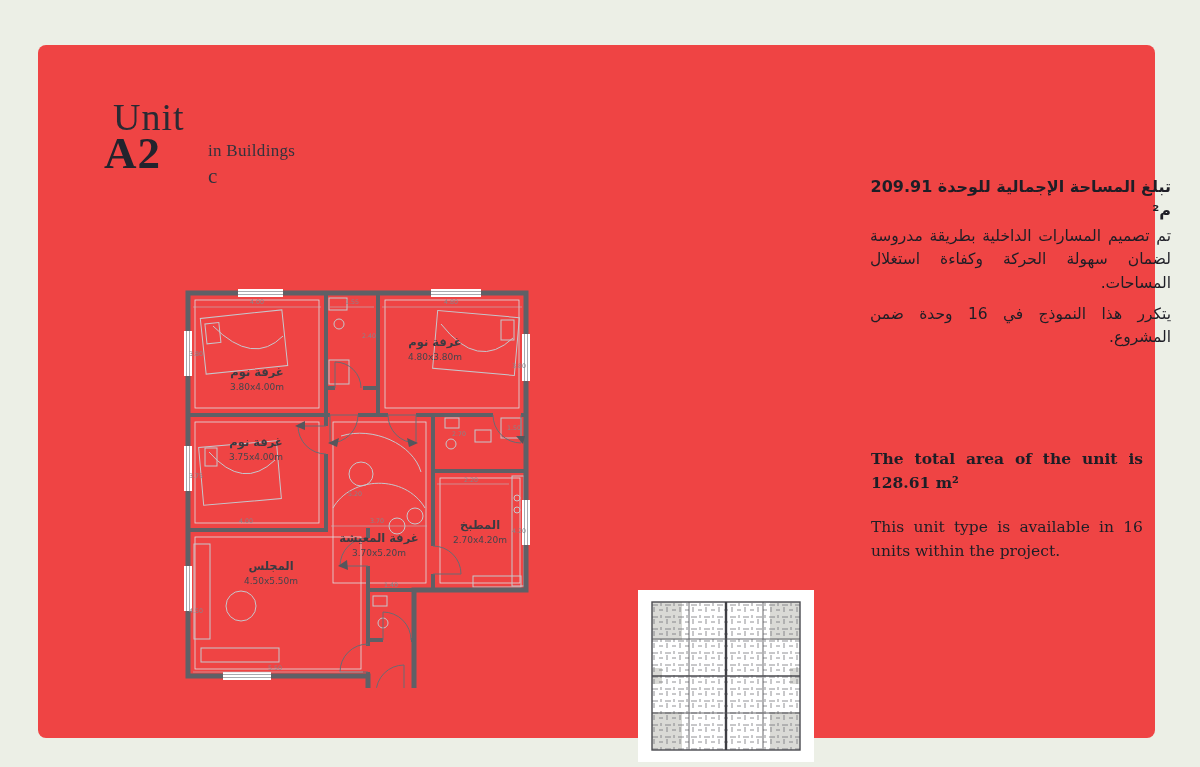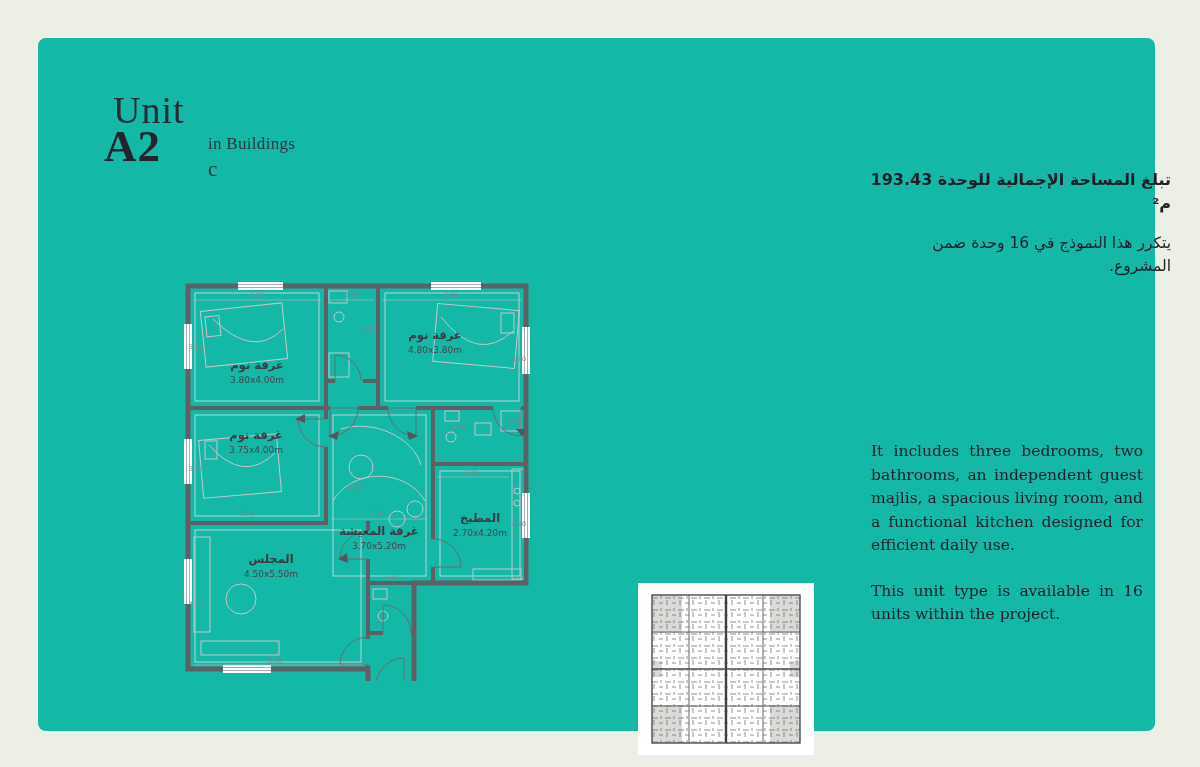--- a/index.html
+++ b/index.html
@@ -1,35 +1,35 @@
 <!DOCTYPE html>
 <html><head>
 <meta charset="utf-8">
 <style>
   * { margin:0; padding:0; box-sizing:border-box; }
   html,body { width:1200px; height:767px; overflow:hidden; }
   body { background:#ecefe6; font-family:"Liberation Serif", serif; position:relative; }
   .card {
-    position:absolute; left:38px; top:38px; width:1117px; height:693px;
-    background:#14b8a6; border-radius:8px;
+    position:absolute; left:38px; top:45px; width:1117px; height:693px;
+    background:#ef4444; border-radius:8px;
   }
   
   .unit-label{ position:absolute; left:75px; top:50px; font-size:38px; color:#2a2a33; letter-spacing:1px; }
   .unit-code{ position:absolute; left:66px; top:82px; font-size:45px; font-weight:700; color:#23232d; letter-spacing:1px; }
   .buildings{ position:absolute; left:170px; top:96px; color:#33333d;font-family:Liberation Serif, serif; }
   .in-buildings{ font-size:17px; letter-spacing:.3px; }
   .building-letter{ font-size:21px; margin-top:3px; }
   
   .arabic{
     position:absolute; left:832px; top:130px; width:301px;
     direction:rtl; text-align:justify; color:#1e1e26;
     font-family:"DejaVu Sans", sans-serif; font-size:15.5px; line-height:1.5;
   }
   .arabic .ar-heading{ font-weight:700; font-size:16px; text-align:right; margin-bottom:2px; }
-  .arabic .ar-para3{ margin-top:16px; text-align:right; }
+  .arabic .ar-para3{ margin-top:8px; }
   .english{
     position:absolute; left:833px; top:402px; width:272px;
     color:#1e1e26; font-family:"DejaVu Serif", serif; font-size:15.5px;
     line-height:1.52; text-align:justify;
   }
   .english .en-heading{ font-weight:700; font-size:15.5px; margin-bottom:2px; }
   .english .en-para3{ margin-top:22px; }
   
   .floor-plan{ position:absolute; left:145px; top:231px; width:348px; height:412px; }
   .key-plan{ position:absolute; left:600px; top:545px; width:176px; height:172px; background:#fdfdfc; }
@@ -220,22 +220,23 @@
       <rect x="14" y="12" width="148" height="148" fill="url(#kp)" opacity="0.85"></rect>
       <rect x="14" y="12" width="148" height="148" fill="none" stroke="#4b4b50" stroke-width="1.4"></rect>
       <path d="M88,12 V160" stroke="#3f3f44" stroke-width="2.4"></path>
       <path d="M14,86 H162" stroke="#4b4b50" stroke-width="1.4"></path>
       <path d="M51,12 V160 M125,12 V160" stroke="#55555a" stroke-width="0.9"></path>
       <path d="M14,49 H162 M14,123 H162" stroke="#55555a" stroke-width="0.9"></path>
     </g>
   </svg>
 
   <div class="arabic">
-    <div class="ar-heading">تبلغ المساحة الإجمالية للوحدة 193.43 م²</div>
+    <div class="ar-heading">تبلغ المساحة الإجمالية للوحدة 209.91 م²</div>
+    <div class="ar-para2">تم تصميم المسارات الداخلية بطريقة مدروسة لضمان سهولة الحركة وكفاءة استغلال المساحات.</div>
     <div class="ar-para3">يتكرر هذا النموذج في 16 وحدة ضمن المشروع.</div>
   </div>
 
   <div class="english">
-    <div class="en-para1">It includes three bedrooms, two bathrooms, an independent guest majlis, a spacious living room, and a functional kitchen designed for efficient daily use.</div>
+    <div class="en-heading">The total area of the unit is 128.61 m²</div>
     <div class="en-para3">This unit type is available in 16 units within the project.</div>
   </div>
 
 </div>
 
 </body></html>

